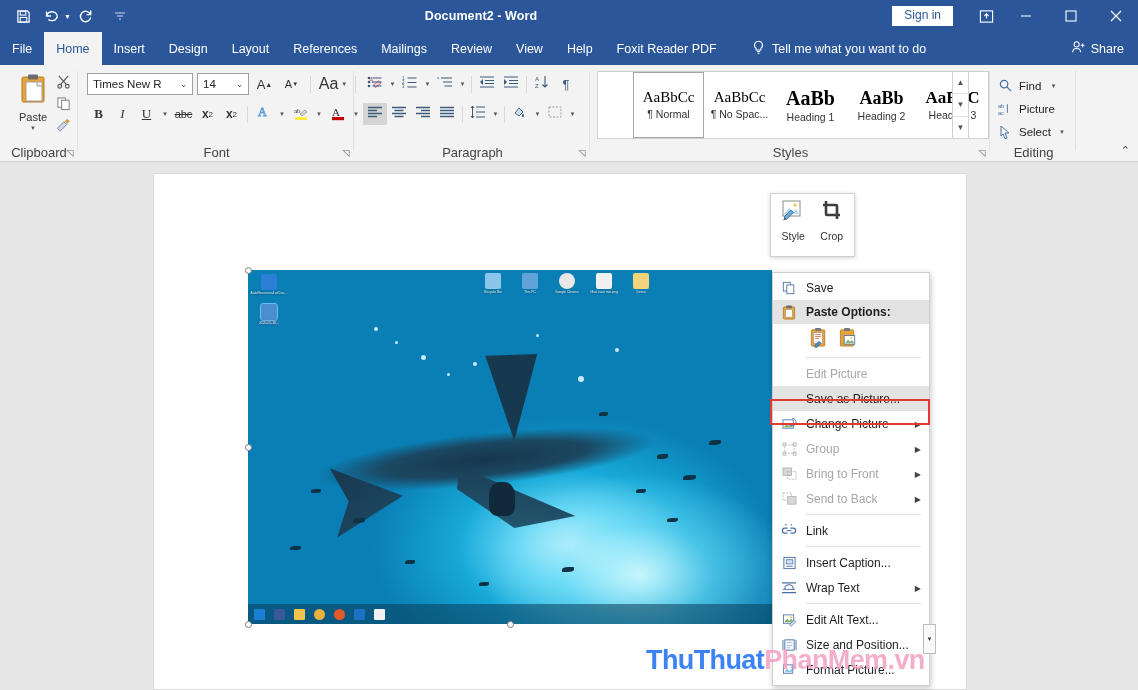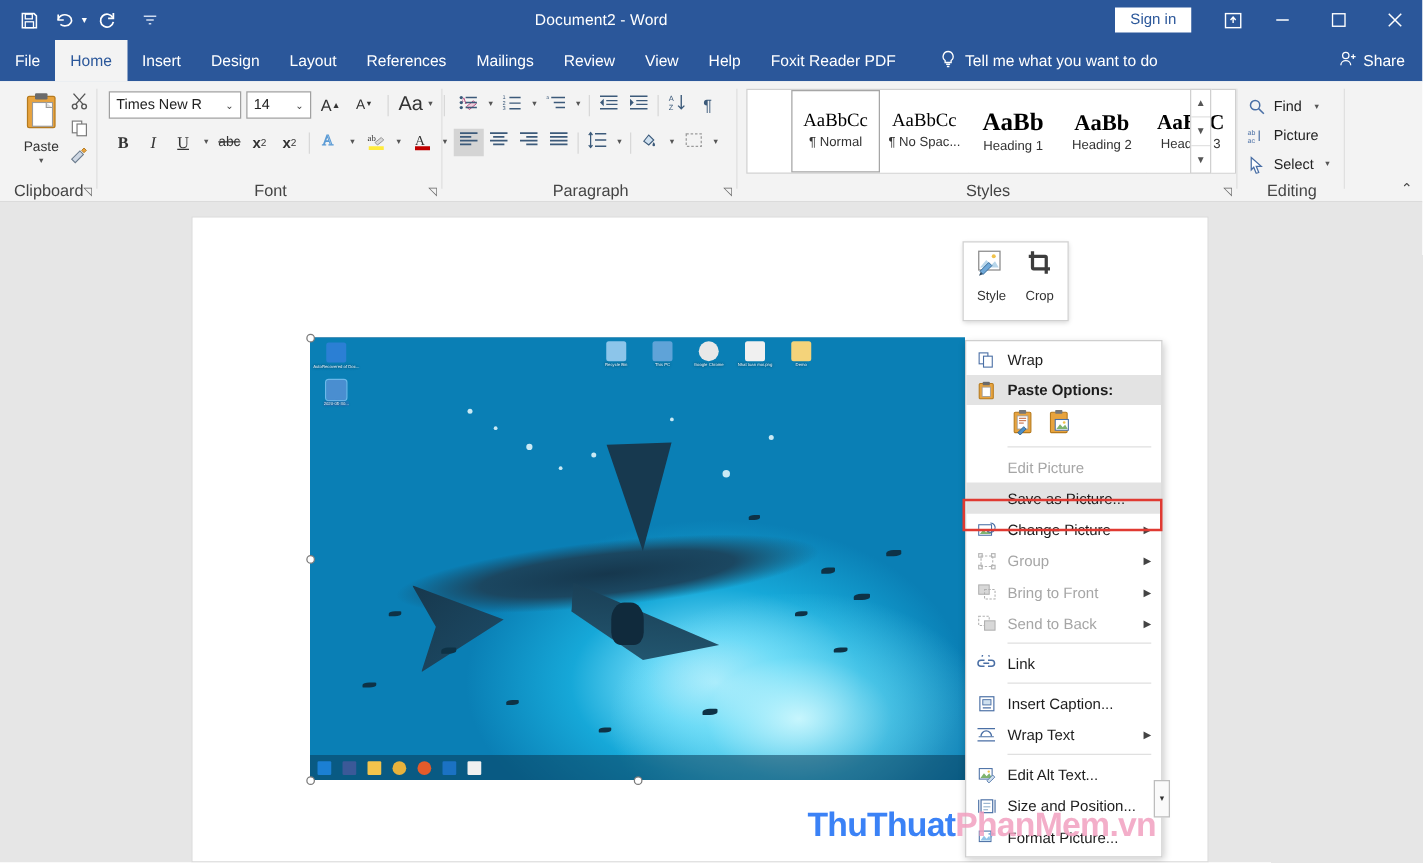--- a/index.html
+++ b/index.html
@@ -19,21 +19,21 @@
   .qat { position: absolute; left: 10px; top: 0; height: 32px; display: flex; align-items: center; gap: 2px; }
   .qat-btn {
     width: 26px; height: 26px; display: flex; align-items: center; justify-content: center;
     color: #fff; font-size: 14px; line-height: 1;
   }
   .qat-btn svg { display: block; }
   .qat-caret { font-size: 7px; margin-left: -2px; align-self: center; }
   .title-text {
     position: absolute; left: 0; top: 0; width: 962px; height: 32px;
     display: flex; align-items: center; justify-content: center;
-    font-size: 12.5px; letter-spacing: .1px;
+    font-size: 12.5px; letter-spacing: .1px; font-weight: bold;
   }
   .tb-right { position: absolute; right: 0; top: 0; height: 32px; display: flex; align-items: center; }
   .signin {
     background: #fff; color: #2b579a; font-size: 12px;
     padding: 3px 12px 4px; margin-right: 16px; line-height: 1.1;
   }
   .ribbon-display { width: 34px; height: 32px; display: flex; align-items: center; justify-content: center; }
   .wbtn { width: 45px; height: 32px; display: flex; align-items: center; justify-content: center; color: #fff; }
   .wbtn svg { display: block; }
 
@@ -795,21 +795,21 @@
   <div class="ctxmenu">
 
 
     <div class="mi">
       <span class="micon">
         <svg width="14" height="14" viewBox="0 0 16 16">
             <rect x="1.5" y="1.5" width="8" height="10" fill="#fff" stroke="#4a6fa5" stroke-width="1"></rect>
             <rect x="5.5" y="4.5" width="8" height="10" fill="#fff" stroke="#4a6fa5" stroke-width="1"></rect>
           </svg>
       </span>
-      <span>Wrap</span>
+      <span>Save</span>
     </div>
 
     <div class="mi header">
       <span class="micon">
         <svg width="14" height="15" viewBox="0 0 14 16">
             <rect x="1" y="2" width="12" height="13" rx="1" fill="#e8a33d" stroke="#b57a1e" stroke-width=".9"></rect>
             <rect x="4" y="0.5" width="6" height="3" rx=".6" fill="#6b6b6b"></rect>
             <rect x="3.5" y="5" width="7" height="8" fill="#fff" stroke="#9a9a9a" stroke-width=".7"></rect>
           </svg>
       </span>

